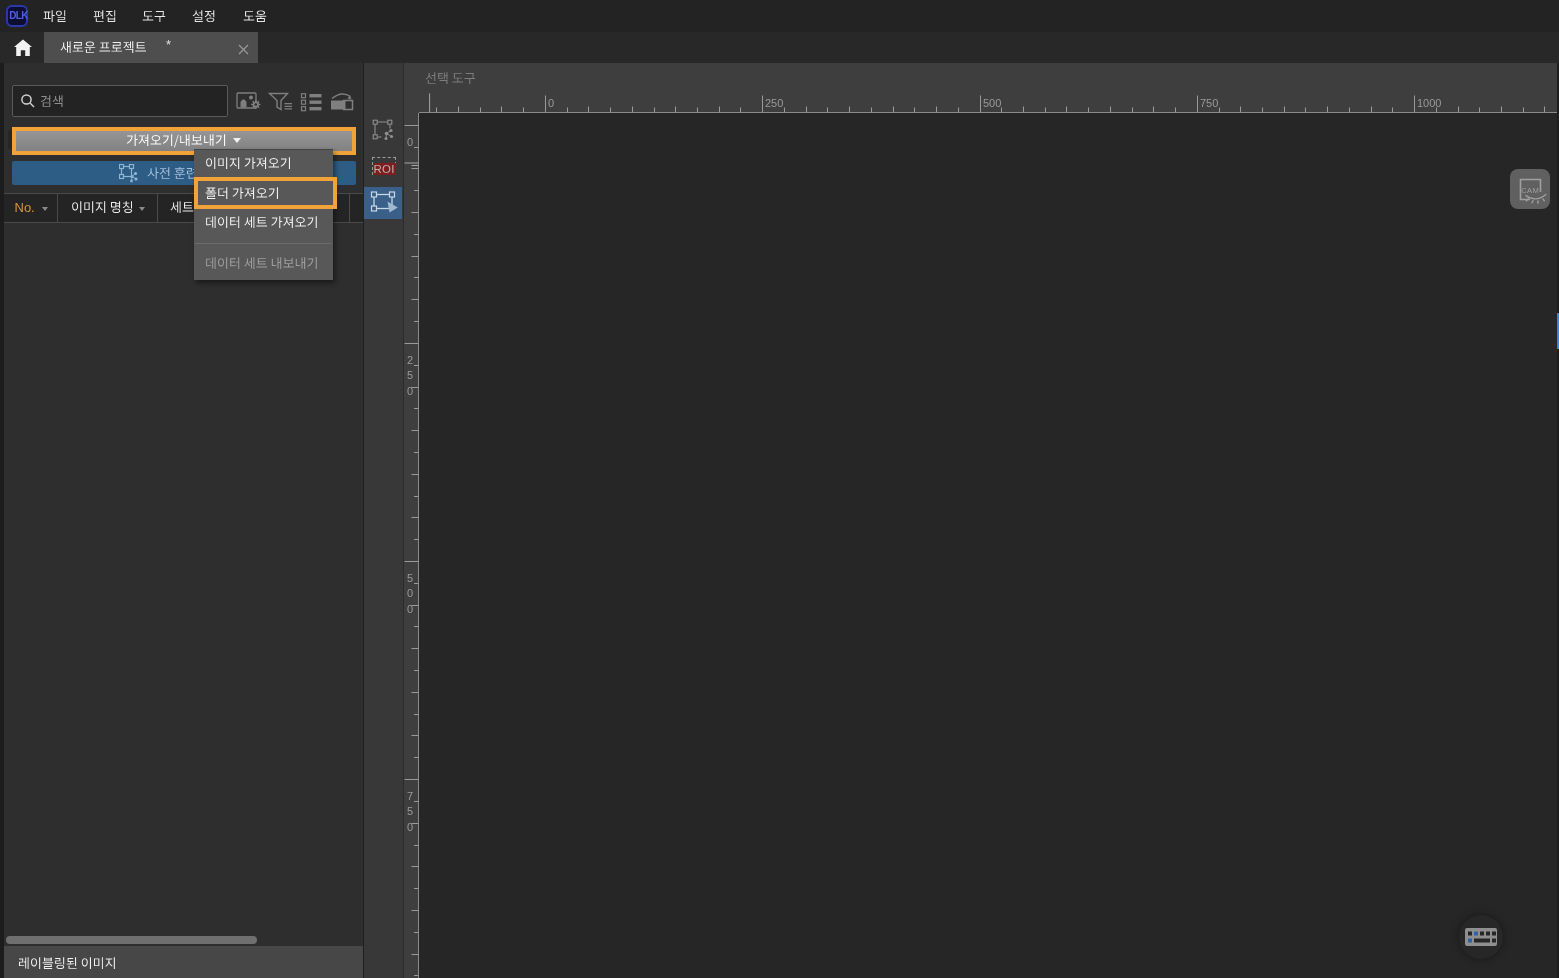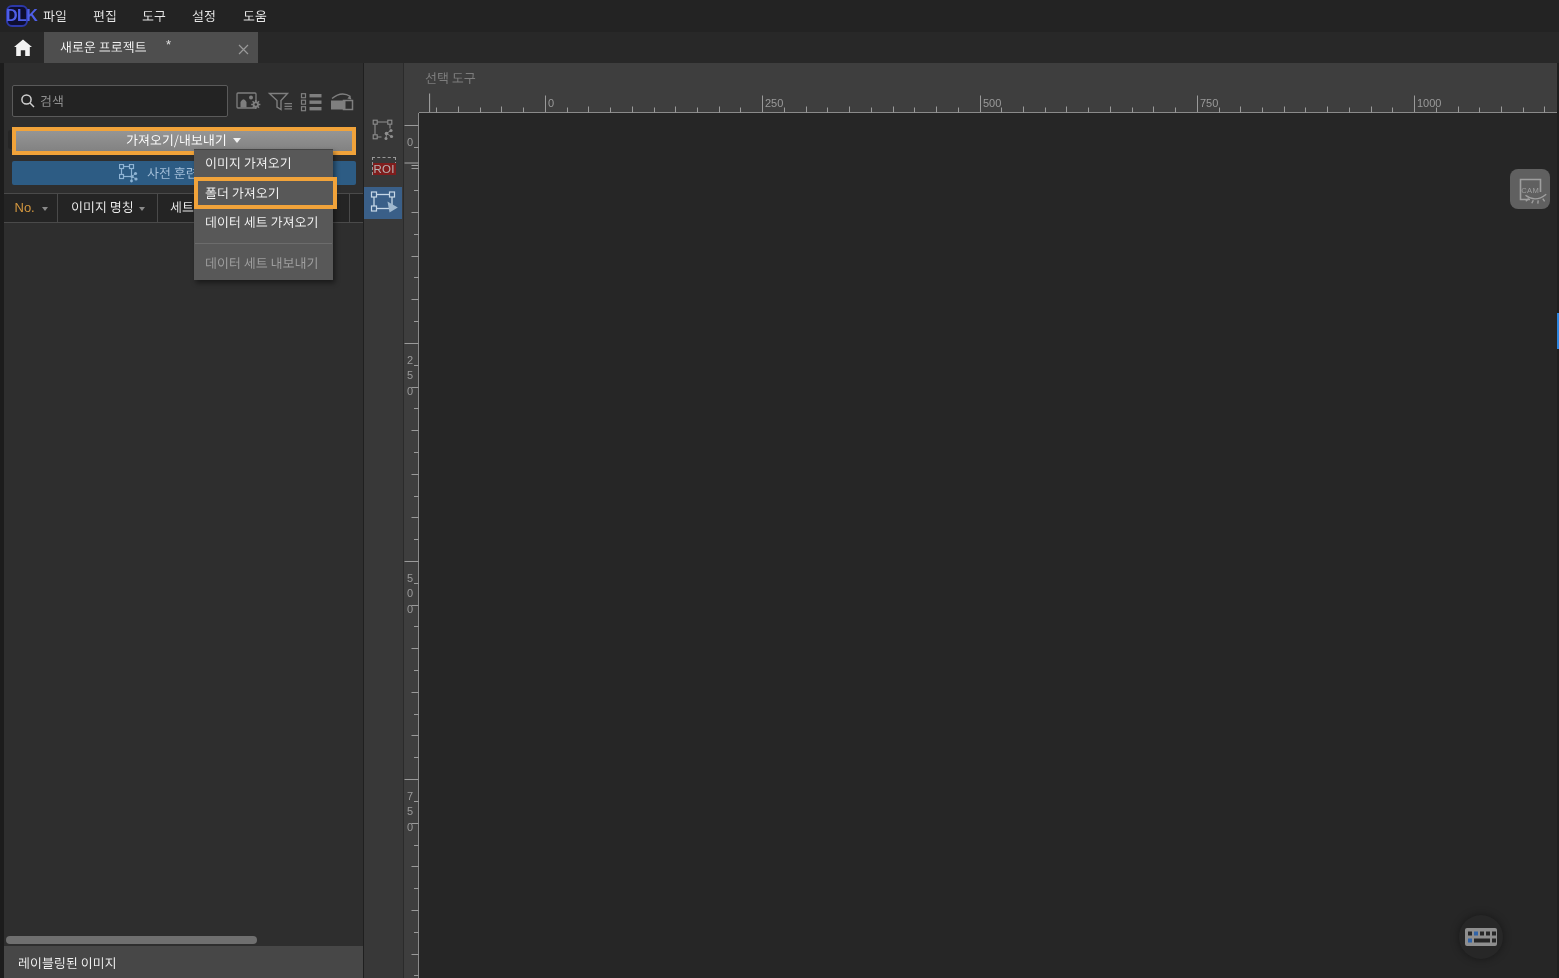--- a/index.html
+++ b/index.html
@@ -2,21 +2,21 @@
 <html><head><meta charset="utf-8"><style>
 html,body{margin:0;padding:0;background:#262626;width:1559px;height:978px;overflow:hidden;
 font-family:"Liberation Sans",sans-serif;}
 *{box-sizing:border-box}
 .a{position:absolute}
 </style></head><body>
 <div class="a" style="left:0;top:0;width:1559px;height:978px;background:#262626">
 
 <div class="a" style="left:0;top:0;width:1559px;height:32px;background:#232323"></div>
 <div class="a" style="left:6px;top:5px;width:22px;height:22px;background:#0e0e30;border:2px solid #2c38a8;border-radius:6px"></div>
-<div class="a" style="left:6px;top:5px;width:22px;height:28px;line-height:21px;text-align:center;color:#4f5fe8;font-size:16px;font-weight:bold;letter-spacing:-0.6px">DLK</div>
+<div class="a" style="left:6px;top:5px;width:22px;height:28px;line-height:21px;text-align:right;color:#4f5fe8;font-size:10px;font-weight:bold;letter-spacing:-0.6px">DLK</div>
 <svg style="position:absolute;left:42.5px;top:8.0px;" width="25" height="17" viewBox="0 -13 25 17">
       <path fill="#e8e8e8" d="M0.8 -9.5H7.3V-8.6H0.8ZM0.6 -1.9 0.5 -2.8Q1.6 -2.8 2.8 -2.8Q4.1 -2.8 5.4 -2.9Q6.7 -3.0 7.9 -3.1L7.9 -2.3Q6.7 -2.1 5.4 -2.0Q4.1 -1.9 2.9 -1.9Q1.7 -1.9 0.6 -1.9ZM2.1 -8.8H3.1V-2.6H2.1ZM5.0 -8.8H6.1V-2.6H5.0ZM8.6 -10.7H9.7V1.0H8.6ZM9.4 -6.1H11.6V-5.1H9.4Z M15.9 -10.3Q16.8 -10.3 17.5 -10.0Q18.2 -9.7 18.6 -9.1Q18.9 -8.5 18.9 -7.7Q18.9 -6.9 18.6 -6.4Q18.2 -5.8 17.5 -5.4Q16.8 -5.1 15.9 -5.1Q15.0 -5.1 14.3 -5.4Q13.7 -5.8 13.3 -6.4Q12.9 -6.9 12.9 -7.7Q12.9 -8.5 13.3 -9.1Q13.7 -9.7 14.3 -10.0Q15.0 -10.3 15.9 -10.3ZM15.9 -9.4Q15.3 -9.4 14.9 -9.2Q14.4 -9.0 14.2 -8.6Q13.9 -8.2 13.9 -7.7Q13.9 -7.2 14.2 -6.8Q14.4 -6.4 14.9 -6.2Q15.3 -6.0 15.9 -6.0Q16.5 -6.0 16.9 -6.2Q17.4 -6.4 17.6 -6.8Q17.9 -7.2 17.9 -7.7Q17.9 -8.2 17.6 -8.6Q17.4 -9.0 16.9 -9.2Q16.5 -9.4 15.9 -9.4ZM21.2 -10.7H22.2V-4.7H21.2ZM14.6 -4.1H22.2V-1.3H15.7V0.5H14.7V-2.1H21.2V-3.3H14.6ZM14.7 -0.0H22.6V0.9H14.7Z"></path>
     </svg>
 <svg style="position:absolute;left:92.8px;top:8.0px;" width="25" height="17" viewBox="0 -13 25 17">
       <path fill="#e8e8e8" d="M9.2 -10.7H10.3V-2.0H9.2ZM1.0 -9.8H7.2V-8.9H1.0ZM0.8 -3.8 0.7 -4.7Q1.6 -4.7 2.8 -4.7Q4.0 -4.7 5.2 -4.8Q6.5 -4.8 7.5 -5.0L7.6 -4.2Q6.5 -4.0 5.3 -3.9Q4.1 -3.8 2.9 -3.8Q1.8 -3.8 0.8 -3.8ZM2.2 -9.0H3.2V-4.5H2.2ZM5.0 -9.0H6.0V-4.5H5.0ZM7.3 -8.5H9.8V-7.6H7.3ZM7.3 -6.3H9.8V-5.4H7.3ZM2.8 -0.1H10.6V0.8H2.8ZM2.8 -2.7H3.9V0.4H2.8Z M15.7 -9.7H16.6V-8.8Q16.6 -7.8 16.2 -6.9Q15.8 -6.0 15.0 -5.4Q14.3 -4.7 13.3 -4.4L12.8 -5.2Q13.4 -5.4 14.0 -5.8Q14.5 -6.2 14.9 -6.6Q15.3 -7.1 15.5 -7.7Q15.7 -8.2 15.7 -8.8ZM16.0 -9.7H16.8V-8.8Q16.8 -8.3 17.1 -7.7Q17.3 -7.2 17.7 -6.8Q18.1 -6.3 18.6 -6.0Q19.2 -5.6 19.8 -5.4L19.3 -4.6Q18.3 -4.9 17.5 -5.5Q16.8 -6.1 16.4 -7.0Q16.0 -7.8 16.0 -8.8ZM13.1 -10.0H19.5V-9.1H13.1ZM21.2 -10.7H22.2V-4.4H21.2ZM14.7 -3.8H15.7V-2.4H21.2V-3.8H22.2V0.9H14.7ZM15.7 -1.5V-0.0H21.2V-1.5Z"></path>
     </svg>
 <svg style="position:absolute;left:142.4px;top:8.0px;" width="25" height="17" viewBox="0 -13 25 17">
       <path fill="#e8e8e8" d="M2.0 -5.3H10.1V-4.4H2.0ZM0.7 -1.4H11.3V-0.5H0.7ZM5.4 -4.9H6.5V-1.0H5.4ZM2.0 -9.8H10.0V-8.9H3.1V-4.9H2.0Z M13.9 -10.0H21.3V-9.1H13.9ZM12.6 -4.9H23.2V-4.0H12.6ZM17.4 -4.3H18.4V1.0H17.4ZM20.8 -10.0H21.8V-9.0Q21.8 -8.4 21.8 -7.7Q21.8 -7.0 21.7 -6.2Q21.6 -5.4 21.4 -4.4L20.3 -4.5Q20.7 -5.9 20.7 -7.0Q20.8 -8.1 20.8 -9.0Z"></path>
     </svg>
 <svg style="position:absolute;left:192.0px;top:8.0px;" width="25" height="17" viewBox="0 -13 25 17">

